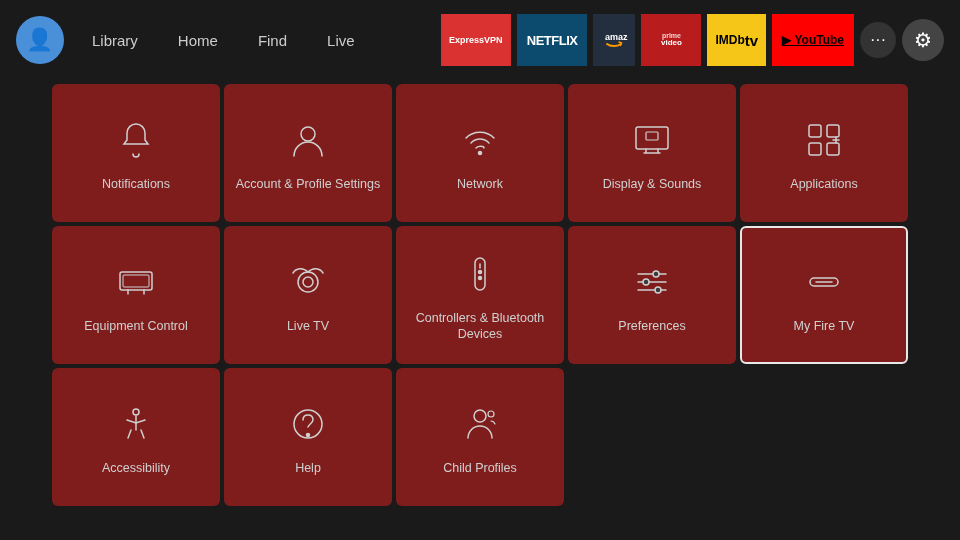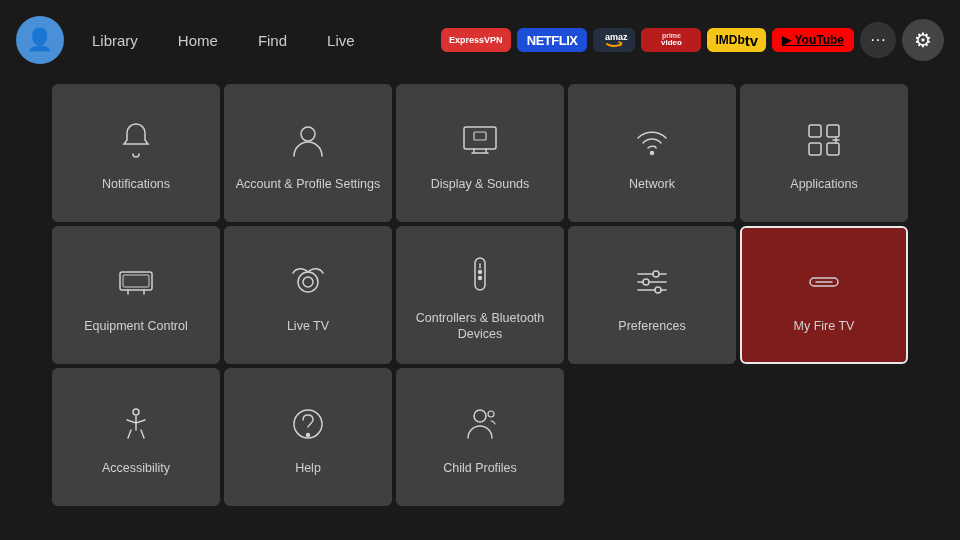--- a/index.html
+++ b/index.html
@@ -45,32 +45,32 @@
       cursor: pointer;
       border-radius: 4px;
     }
     .app-icons {
       display: flex;
       gap: 6px;
       margin-left: auto;
       align-items: center;
     }
     .app-icon {
-      height: 24px;
-      border-radius: 6px;
+      height: 52px;
+      border-radius: 0;
       display: flex;
       align-items: center;
       justify-content: center;
       font-size: 11px;
       font-weight: bold;
       cursor: pointer;
       overflow: hidden;
     }
     .app-expressvpn { background: #da3131; color: white; padding: 0 8px; width: 70px; font-size: 9px; }
-    .app-netflix { background: #1d4ed8; color: white; padding: 0 10px; font-size: 13px; letter-spacing: -0.5px; }
+    .app-netflix { background: #0c4a6e; color: white; padding: 0 10px; font-size: 13px; letter-spacing: -0.5px; }
     .app-prime { background: #b91c1c; color: white; padding: 12px 6px; width: 60px; font-size: 9px; text-align: center; }
     .app-imdb { background: #f5c518; color: #000; padding: 0 8px; font-size: 12px; font-weight: 900; }
     .app-youtube { background: #ff0000; color: #000000; padding: 0 8px; font-size: 11px; text-decoration: underline; }
     .more-btn {
       background: #333;
       color: white;
       width: 36px;
       height: 36px;
       border-radius: 50%;
       display: flex;
@@ -94,21 +94,21 @@
 
     
     .grid-container {
       padding: 4px 52px 0 52px;
       display: grid;
       grid-template-columns: repeat(5, 1fr);
       grid-template-rows: repeat(3, 138px);
       gap: 4px;
     }
     .grid-item {
-      background: #404040;
+      background: #7f1d1d;
       border-radius: 6px;
       display: flex;
       flex-direction: column;
       align-items: center;
       justify-content: center;
       cursor: pointer;
       gap: 10px;
       transition: background 0.15s;
       position: relative;
     }
@@ -191,38 +191,38 @@
           <circle cx="22" cy="16" r="7" stroke="#d0d0d0" stroke-width="1.5" fill="none"></circle>
           <path d="M8 38c0-7.7 6.3-14 14-14s14 6.3 14 14" stroke="#d0d0d0" stroke-width="1.5" fill="none" stroke-linecap="round"></path>
         </svg>
     </div>
     <span class="label">Account &amp; Profile Settings</span>
   </div>
 
   <div class="grid-item">
     <div class="icon-wrap">
       <svg viewBox="0 0 44 44">
-          <rect x="6" y="9" width="32" height="22" rx="2" stroke="#d0d0d0" stroke-width="1.5" fill="none"></rect>
-          <path d="M16 31v4M28 31v4M14 35h16" stroke="#d0d0d0" stroke-width="1.5" stroke-linecap="round"></path>
-          <rect x="16" y="14" width="12" height="8" rx="1" stroke="#d0d0d0" stroke-width="1.2" fill="none"></rect>
-        </svg>
-    </div>
-    <span class="label">Display &amp; Sounds</span>
-  </div>
-
-  <div class="grid-item">
-    <div class="icon-wrap">
-      <svg viewBox="0 0 44 44">
           <path d="M8 20c7.7-7.7 20.3-7.7 28 0" stroke="#d0d0d0" stroke-width="1.5" fill="none" stroke-linecap="round"></path>
           <path d="M13 25c5.2-5.2 12.8-5.2 18 0" stroke="#d0d0d0" stroke-width="1.5" fill="none" stroke-linecap="round"></path>
           <path d="M18 30c2.2-2.2 7.8-2.2 8 0" stroke="#d0d0d0" stroke-width="1.5" fill="none" stroke-linecap="round"></path>
           <circle cx="22" cy="35" r="1.5" fill="#d0d0d0"></circle>
         </svg>
     </div>
     <span class="label">Network</span>
+  </div>
+
+  <div class="grid-item">
+    <div class="icon-wrap">
+      <svg viewBox="0 0 44 44">
+          <rect x="6" y="9" width="32" height="22" rx="2" stroke="#d0d0d0" stroke-width="1.5" fill="none"></rect>
+          <path d="M16 31v4M28 31v4M14 35h16" stroke="#d0d0d0" stroke-width="1.5" stroke-linecap="round"></path>
+          <rect x="16" y="14" width="12" height="8" rx="1" stroke="#d0d0d0" stroke-width="1.2" fill="none"></rect>
+        </svg>
+    </div>
+    <span class="label">Display &amp; Sounds</span>
   </div>
 
   <div class="grid-item">
     <div class="icon-wrap">
       <svg viewBox="0 0 44 44">
         <rect x="7" y="7" width="12" height="12" rx="2" stroke="#d0d0d0" stroke-width="1.5" fill="none"></rect>
         <rect x="25" y="7" width="12" height="12" rx="2" stroke="#d0d0d0" stroke-width="1.5" fill="none"></rect>
         <rect x="7" y="25" width="12" height="12" rx="2" stroke="#d0d0d0" stroke-width="1.5" fill="none"></rect>
         <rect x="25" y="25" width="12" height="12" rx="2" stroke="#d0d0d0" stroke-width="1.5" fill="none"></rect>
         <line x1="31" y1="22" x2="37" y2="22" stroke="#d0d0d0" stroke-width="1.5" stroke-linecap="round"></line>

